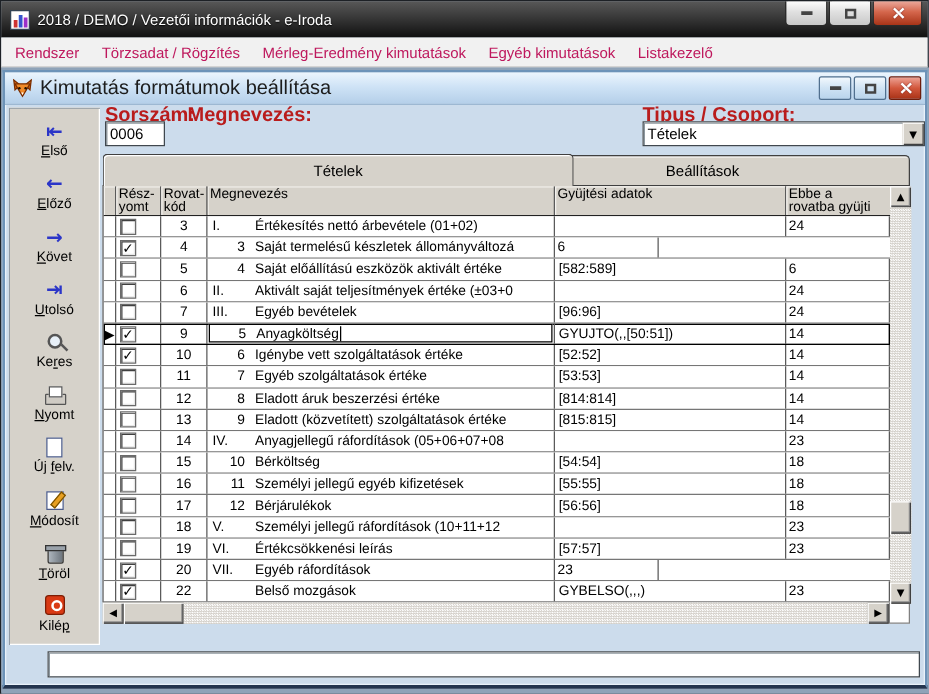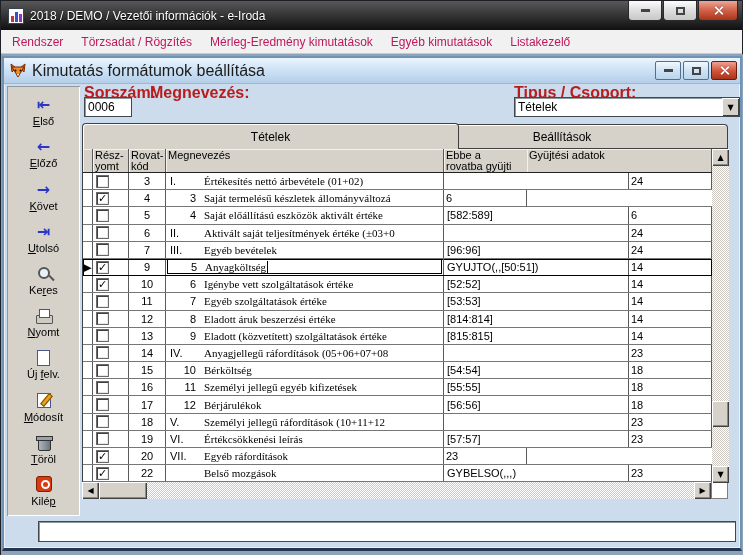--- a/index.html
+++ b/index.html
@@ -73,21 +73,21 @@
   .c-mark { width:10px; justify-content:center; font-size:8px; font-family:"DejaVu Sans",sans-serif; }
   .c-check { width:36px; padding-left:3px; }
   .c-kod { width:37px; justify-content:center; }
   .c-name { width:278px; position:relative; padding-left:4px; }
   .c-adat { width:185px; padding-left:3px; }
   .c-target { width:83px; padding-left:2px; }
   .grow.current { outline:1px solid #000; outline-offset:-1px; z-index:2; }
   .cbx { width:13px; height:13px; background:#fff; border:1px solid #6a6a6a; box-shadow:inset 1px 1px 0 #404040, inset -1px -1px 0 #e8e8e8; display:flex; align-items:center; justify-content:center; font:bold 11px "DejaVu Sans",sans-serif; color:#000; line-height:11px; }
   .pfx { width:26px; flex:none; display:inline-block; }
   .pfx.num { text-align:right; }
-  .ntext { margin-left:8px; white-space:nowrap;font-family:Liberation Serif, serif; }
+  .ntext { margin-left:8px; white-space:nowrap; }
   .editbox { position:absolute; left:1px; top:0px; right:1px; bottom:1px; background:#fff; border:1px solid #000; display:flex; align-items:center; padding-left:3px; }
   .caret { width:1px; height:12px; background:#000; margin-left:1px; }
   
   .vscroll { position:absolute; left:629px; top:0; width:17px; height:334px; }
   .hscroll { position:absolute; left:78px; top:398px; width:629px; height:17px; display:flex; z-index:2; }
   .corner { position:absolute; left:707px; top:398px; width:17px; height:17px; background:#fff; border:1px solid #808080; }
   .track { background:#cfcbc4; background-image:conic-gradient(#ffffff 0 25%, #cfcbc4 0 50%, #ffffff 0 75%, #cfcbc4 0); background-size:2px 2px; }
   .sbtn { width:17px; height:17px; background:#d6d2ca; box-shadow:inset 1px 1px 0 #fff, inset -1px -1px 0 #404040, inset -2px -2px 0 #8a8a8a; display:flex; align-items:center; justify-content:center; font:8px "DejaVu Sans",sans-serif; color:#000; flex:none; }
   .thumb { background:#d6d2ca; box-shadow:inset 1px 1px 0 #fff, inset -1px -1px 0 #404040, inset -2px -2px 0 #8a8a8a; }
   .v-up { position:absolute; left:0; top:0; }
@@ -221,23 +221,23 @@
           </div>
 
         <div class="grid">
           <div class="ghead">
             <div class="hcell" style="width:10px"></div>
             <div class="hcell" style="width:36px">Rész-
 yomt</div>
             <div class="hcell" style="width:37px">Rovat-
 kód</div>
             <div class="hcell" style="width:278px">Megnevezés</div>
+            <div class="hcell" style="width:185px">Gyüjtési adatok</div>
             <div class="hcell" style="width:83px;border-right:none">Ebbe a
 rovatba gyüjti</div>
-            <div class="hcell" style="width:185px">Gyüjtési adatok</div>
           </div>
           <div class="grows">
               <div class="grow">
                 <div class="c-mark"></div>
                 <div class="c-check">
                   <span class="cbx"></span>
                 </div>
                 <div class="c-kod">3</div>
                 <div class="c-name">
                   <span class="pfx">I.</span>

